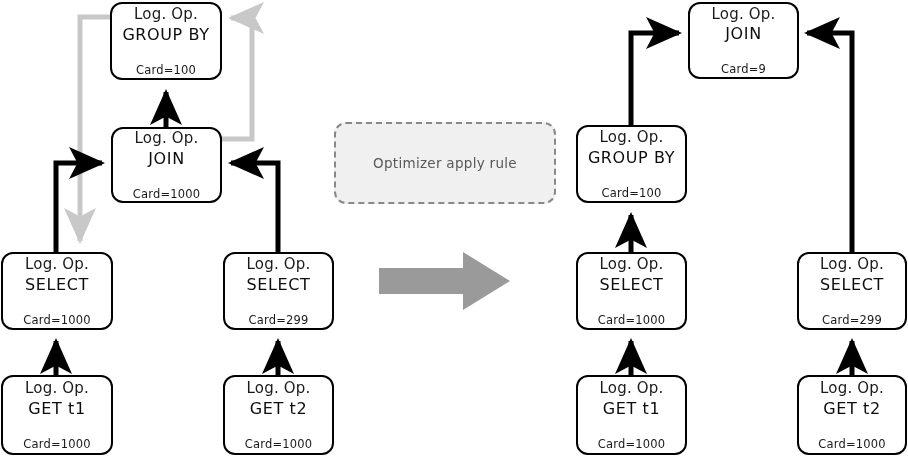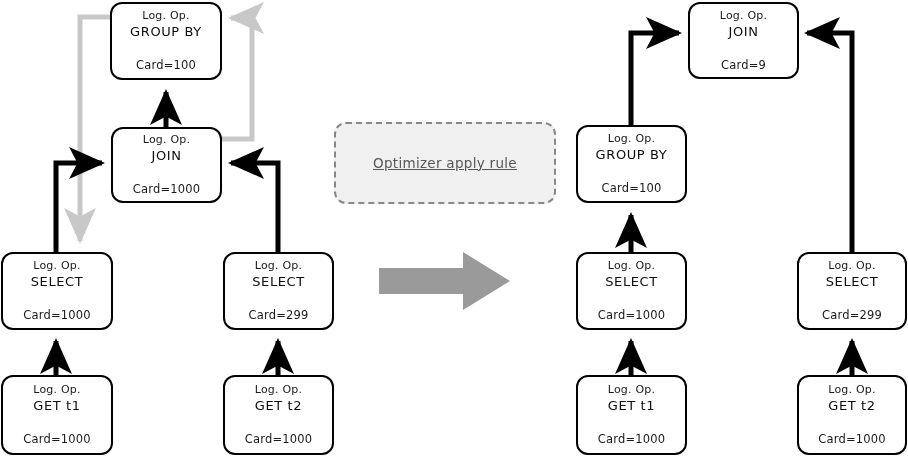--- a/index.html
+++ b/index.html
@@ -28,27 +28,27 @@
     background: #ffffff;
     border: 2.5px solid #000000;
     border-radius: 12px;
     display: flex;
     flex-direction: column;
     align-items: center;
     justify-content: center;
     z-index: 5;
   }
   .node .ln1 {
-    font-size: 11px;
+    font-size: 15px;
     color: #1a1a1a;
     line-height: 1.25;
     letter-spacing: 0.2px;
   }
   .node .ln2 {
-    font-size: 13px;
+    font-size: 16px;
     color: #0d0d0d;
     line-height: 1.3;
     letter-spacing: 0.6px;
     margin-top: 1px;
   }
   .node .ln3 {
     font-size: 11.5px;
     color: #1a1a1a;
     line-height: 1.25;
     letter-spacing: 0.2px;
@@ -64,21 +64,20 @@
     flex-direction: column;
     align-items: center;
     justify-content: center;
     z-index: 5;
   }
   .rule-box .rl {
     font-size: 13.5px;
     color: #585858;
     line-height: 1.55;
     letter-spacing: 0.3px;
-    text-decoration: underline;
   }
   .big-arrow {
     position: absolute;
     z-index: 4;
   }
 </style>
 </head>
 <body>
 
 <div id="canvas">

